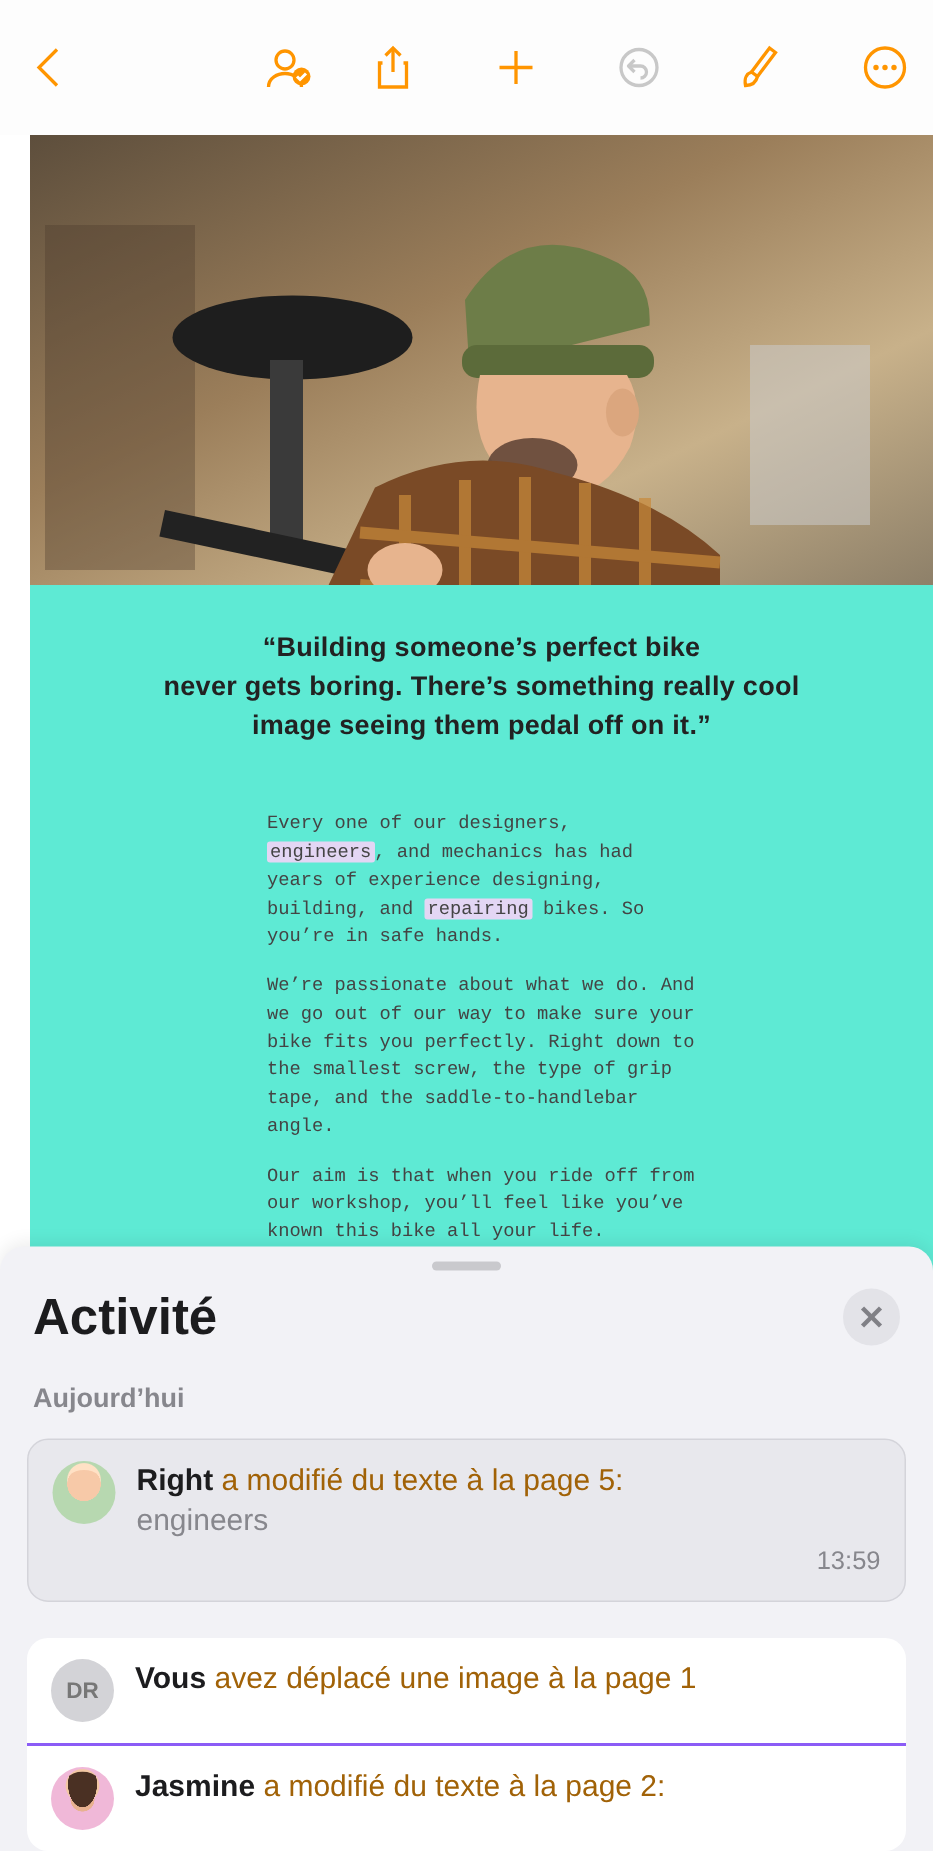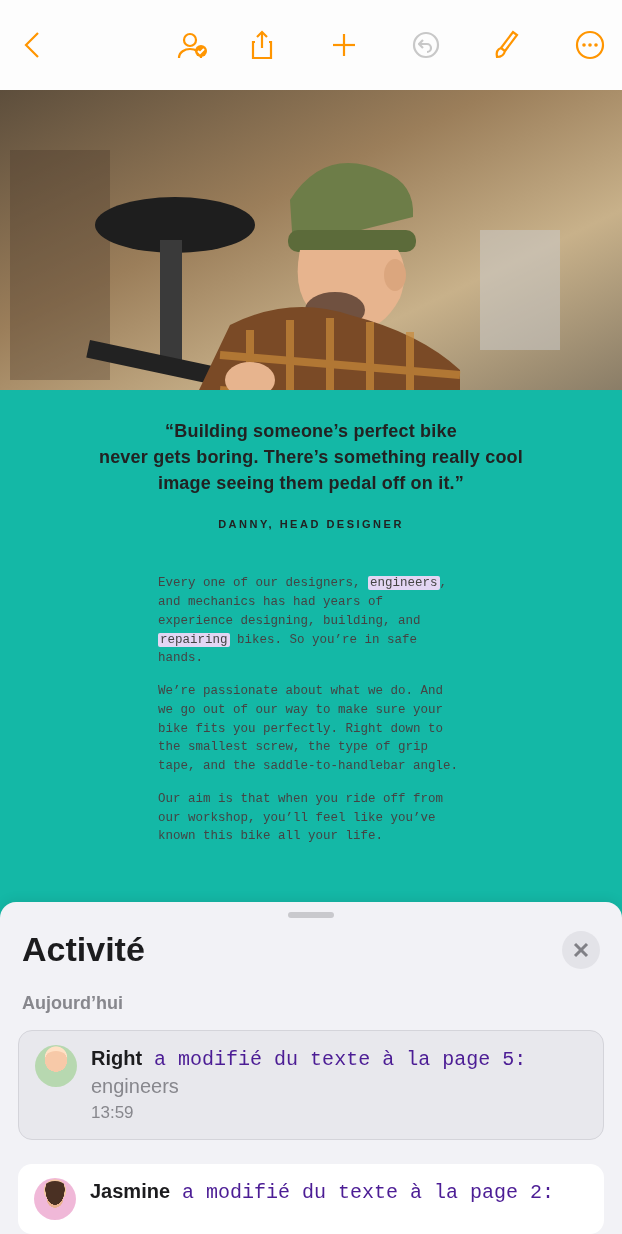--- a/index.html
+++ b/index.html
@@ -15,21 +15,22 @@
     background: #fdfdfd;
   }
   .toolbar .group { display: flex; align-items: center; gap: 42px; }
   .toolbar .left { gap: 120px; }
   .tb-btn { width: 40px; height: 40px; display: flex; align-items: center; justify-content: center; }
   .tb-btn svg { stroke: #ff9500; fill: none; stroke-width: 2.2; }
   .tb-btn.disabled svg { stroke: #c8c8c8; }
   
   
   .doc-area {
-    background: #14b8a6;
+    background: #5eead4;
+    margin-left: 20px;
   }
   .hero-img {
     width: 100%;
     height: 300px;
     background: linear-gradient(120deg,#6b5b43 0%, #8a6a47 20%, #a08154 40%, #7d6a54 60%, #b4a07e 100%);
     position: relative;
     overflow: hidden;
   }
   .quote-block { text-align: center; padding: 28px 60px 8px; }
   .quote-block .quote { font-weight: 800; font-size: 18px; line-height: 1.45; color: #222; letter-spacing: 0.2px; }
@@ -50,37 +51,37 @@
     position: absolute;
     left: 0; bottom: 0;
     width: 622px;
     background: #f2f2f6;
     border-top-left-radius: 16px;
     border-top-right-radius: 16px;
     padding: 0 18px 0;
     box-shadow: 0 -2px 12px rgba(0,0,0,0.08);
   }
   .grabber { width: 46px; height: 6px; border-radius: 3px; background: #c9c9cd; margin: 10px auto 6px; }
-  .panel-hdr { display: flex; align-items: flex-end; justify-content: space-between; padding: 6px 4px 20px; }
+  .panel-hdr { display: flex; align-items: flex-start; justify-content: space-between; padding: 6px 4px 20px; }
   .panel-title { font-size: 34px; font-weight: 800; color: #1c1c1e; }
   .close-btn {
     width: 38px; height: 38px; border-radius: 50%;
     background: #e3e3e8; display: flex; align-items: center; justify-content: center;
   }
   .close-btn svg { stroke: #808086; stroke-width: 3; }
   
   .date-hdr { font-size: 18px; font-weight: 600; color: #87878d; padding: 4px 4px 16px; }
   
   .card {
     background: #fff;
     border-radius: 14px;
     overflow: hidden;
   }
   .item { display: flex; align-items: flex-start; gap: 14px; padding: 14px 16px; }
-  .item + .item { border-top: 4px solid #8b5cf6; }
+  .item + .item { border-top: 2px solid #8b5cf6; }
   .item.highlighted {
     background: #e8e8ed;
     border: 1px solid #d4d4da;
     border-radius: 14px;
   }
   .avatar {
     width: 42px; height: 42px; border-radius: 50%;
     flex-shrink: 0;
     display: flex; align-items: center; justify-content: center;
     font-size: 15px; font-weight: 600; color: #777;
@@ -103,23 +104,23 @@
   .avatar.pink-bg::after{
     content:"";
     position:absolute; left:5px; top:3px; width:32px; height:34px;
     background: radial-gradient(ellipse at 50% 25%, #4a3023 42%, transparent 43%),
                 radial-gradient(circle at 50% 55%, #e8b190 32%, transparent 33%);
     border-radius:50%;
   }
   .avatar.gray-bg { background: #d3d3d7; }
   .item-body { flex: 1; color: #1c1c1e; font-size: 20px; line-height: 1.35; }
   .item-body .u-name { font-weight: 700; }
-  .item-body .action-rest { color: #4c1d95; font-family: Liberation Mono, monospace; }
+  .item-body .action-rest { color: #a16207; }
   .item-body .detail { color: #87878d; display: block; font-size: 20px;}
-  .item-body .time { display: block; color: #87878d; font-size: 17px; margin-top: 2px; }
+  .item-body .time { display: block; color: #87878d; font-size: 17px; margin-top: 2px; text-align: right; }
   
   .gap-before-section { height: 24px; }
 </style>
 </head>
 <body>
 
 <div class="toolbar">
   <div class="group left">
     <div class="tb-btn">
       <svg width="22" height="30" viewBox="0 0 22 30">
@@ -215,21 +216,20 @@
       <ellipse cx="250" cy="290" rx="25" ry="18" fill="#e7b48e"></ellipse>
     </svg>
   </div>
 
   <div class="quote-block">
     <div class="quote">
       <span>“Building someone’s perfect bike</span><br>
       <span>never gets boring. There’s something really cool</span><br>
       <span>image seeing them pedal off on it.”</span>
     </div>
-    <div class="quote-attr">DANNY, HEAD DESIGNER</div>
   </div>
 
   <div class="body-text">
     <p>
       <span>Every one of our designers, </span><span class="hl">engineers</span><span>, and mechanics has had years of experience designing, building, and </span><span class="hl">repairing</span><span> bikes. So you’re in safe hands.</span>
     </p>
     <p>We’re passionate about what we do. And we go out of our way to make sure your bike fits you perfectly. Right down to the smallest screw, the type of grip tape, and the saddle-to-handlebar angle.</p>
     <p>Our aim is that when you ride off from our workshop, you’ll feel like you’ve known this bike all your life.</p>
   </div>
 </div>
@@ -254,19 +254,25 @@
       <span class="u-name">Right</span><span class="action-rest"> a modifié du texte à la page 5:</span>
       <span class="detail">engineers</span>
       <span class="time">13:59</span>
     </div>
   </div>
 
   <div class="gap-before-section"></div>
 
   <div class="card">
     <div class="item">
+      <div class="avatar gray-bg">DR</div>
+      <div class="item-body">
+        <span class="u-name">Vous</span><span class="action-rest"> avez déplacé une image à la page 1</span>
+      </div>
+    </div>
+    <div class="item">
       <div class="avatar pink-bg"></div>
       <div class="item-body">
         <span class="u-name">Jasmine</span><span class="action-rest"> a modifié du texte à la page 2:</span>
       </div>
     </div>
   </div>
 </div>
 
 </body></html>

